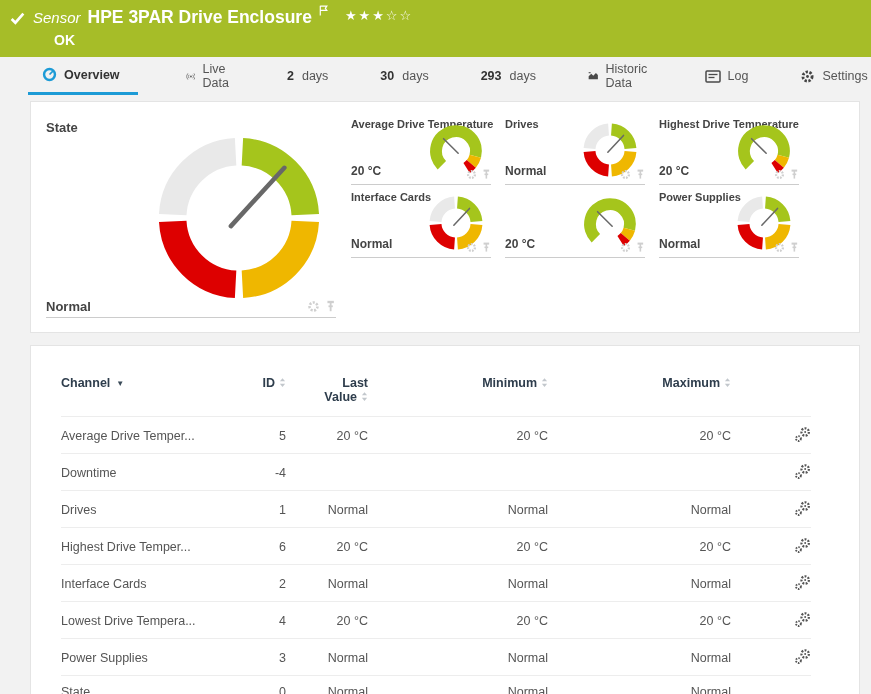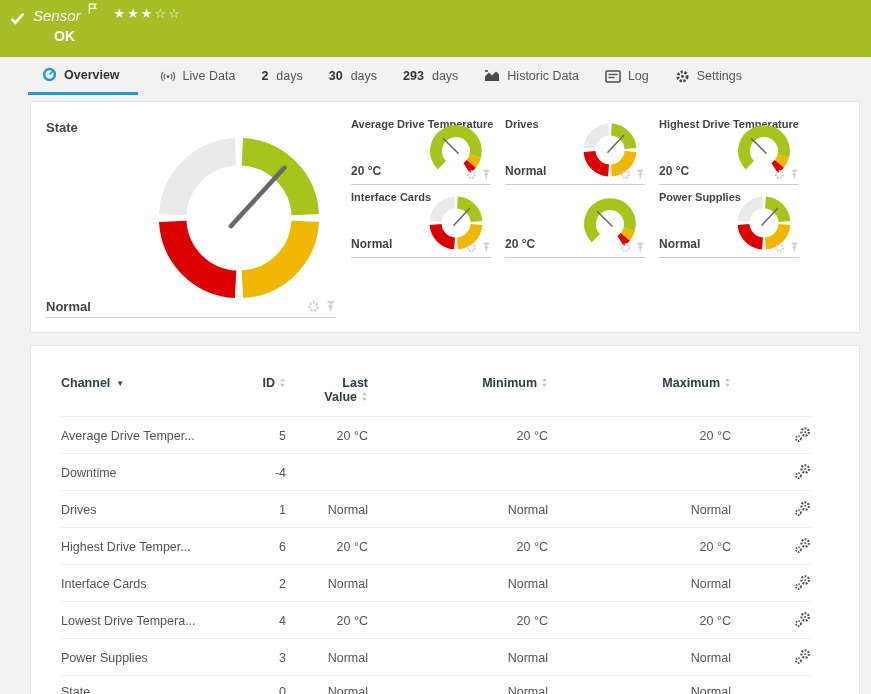--- a/index.html
+++ b/index.html
@@ -31,21 +31,21 @@
   .line1{display:flex; align-items:baseline; white-space:nowrap;}
   .sensor-kind{font-style:italic; font-size:15px;text-align:center;}
   .sensor-title{font-weight:bold; font-size:17.5px; margin-left:7px;}
   .flag-icon{margin-left:6px; position:relative; top:-6px;}
   .stars{margin-left:16px; font-size:13px; letter-spacing:2px; position:relative; top:-3px;}
   .stars .empty{opacity:.95;}
   .status-ok{font-size:14px; font-weight:bold; margin:4px 0 0 21px;}
   
   .tabbar{
     height:38px; display:flex; align-items:stretch;
-    padding-left:28px; gap:18px; background:#f2f2f2;
+    padding-left:28px; gap:44px; background:#f2f2f2;
   }
   .tab{
     display:flex; align-items:center; gap:7px;
     font-size:12.5px; color:#555; cursor:pointer; padding:0 4px;
   }
   .tab .num{font-weight:bold; color:#333; margin-right:1px;}
   .tab.active{
     border-bottom:3px solid var(--accent-blue);
     color:#333; font-weight:bold; padding:0 18px 0 14px;
   }
@@ -153,20 +153,21 @@
   </defs>
 </svg>
 
 <div class="topbar">
   <svg class="check" width="17" height="17" viewBox="0 0 16 16">
     <path d="M2.5 8.5 L6 12 L13.5 3.5" fill="none" stroke="#fff" stroke-width="2.5"></path>
   </svg>
   <div class="titleblock">
     <div class="line1">
       <span class="sensor-kind">Sensor</span>
+      <span class="sensor-title">HPE 3PAR Drive Enclosure</span>
       <svg class="flag-icon" width="11" height="13" viewBox="0 0 12 13">
         <path d="M2.5 1.2 V12 M2.5 1.8 H9.6 L8 4.1 9.6 6.4 H2.5" fill="none" stroke="#fff" stroke-width="1.3"></path>
       </svg>
       <span class="stars"><span>★★★</span><span class="empty">☆☆</span></span>
     </div>
     <div class="status-ok">OK</div>
   </div>
 </div>
 
 <div class="tabbar">

